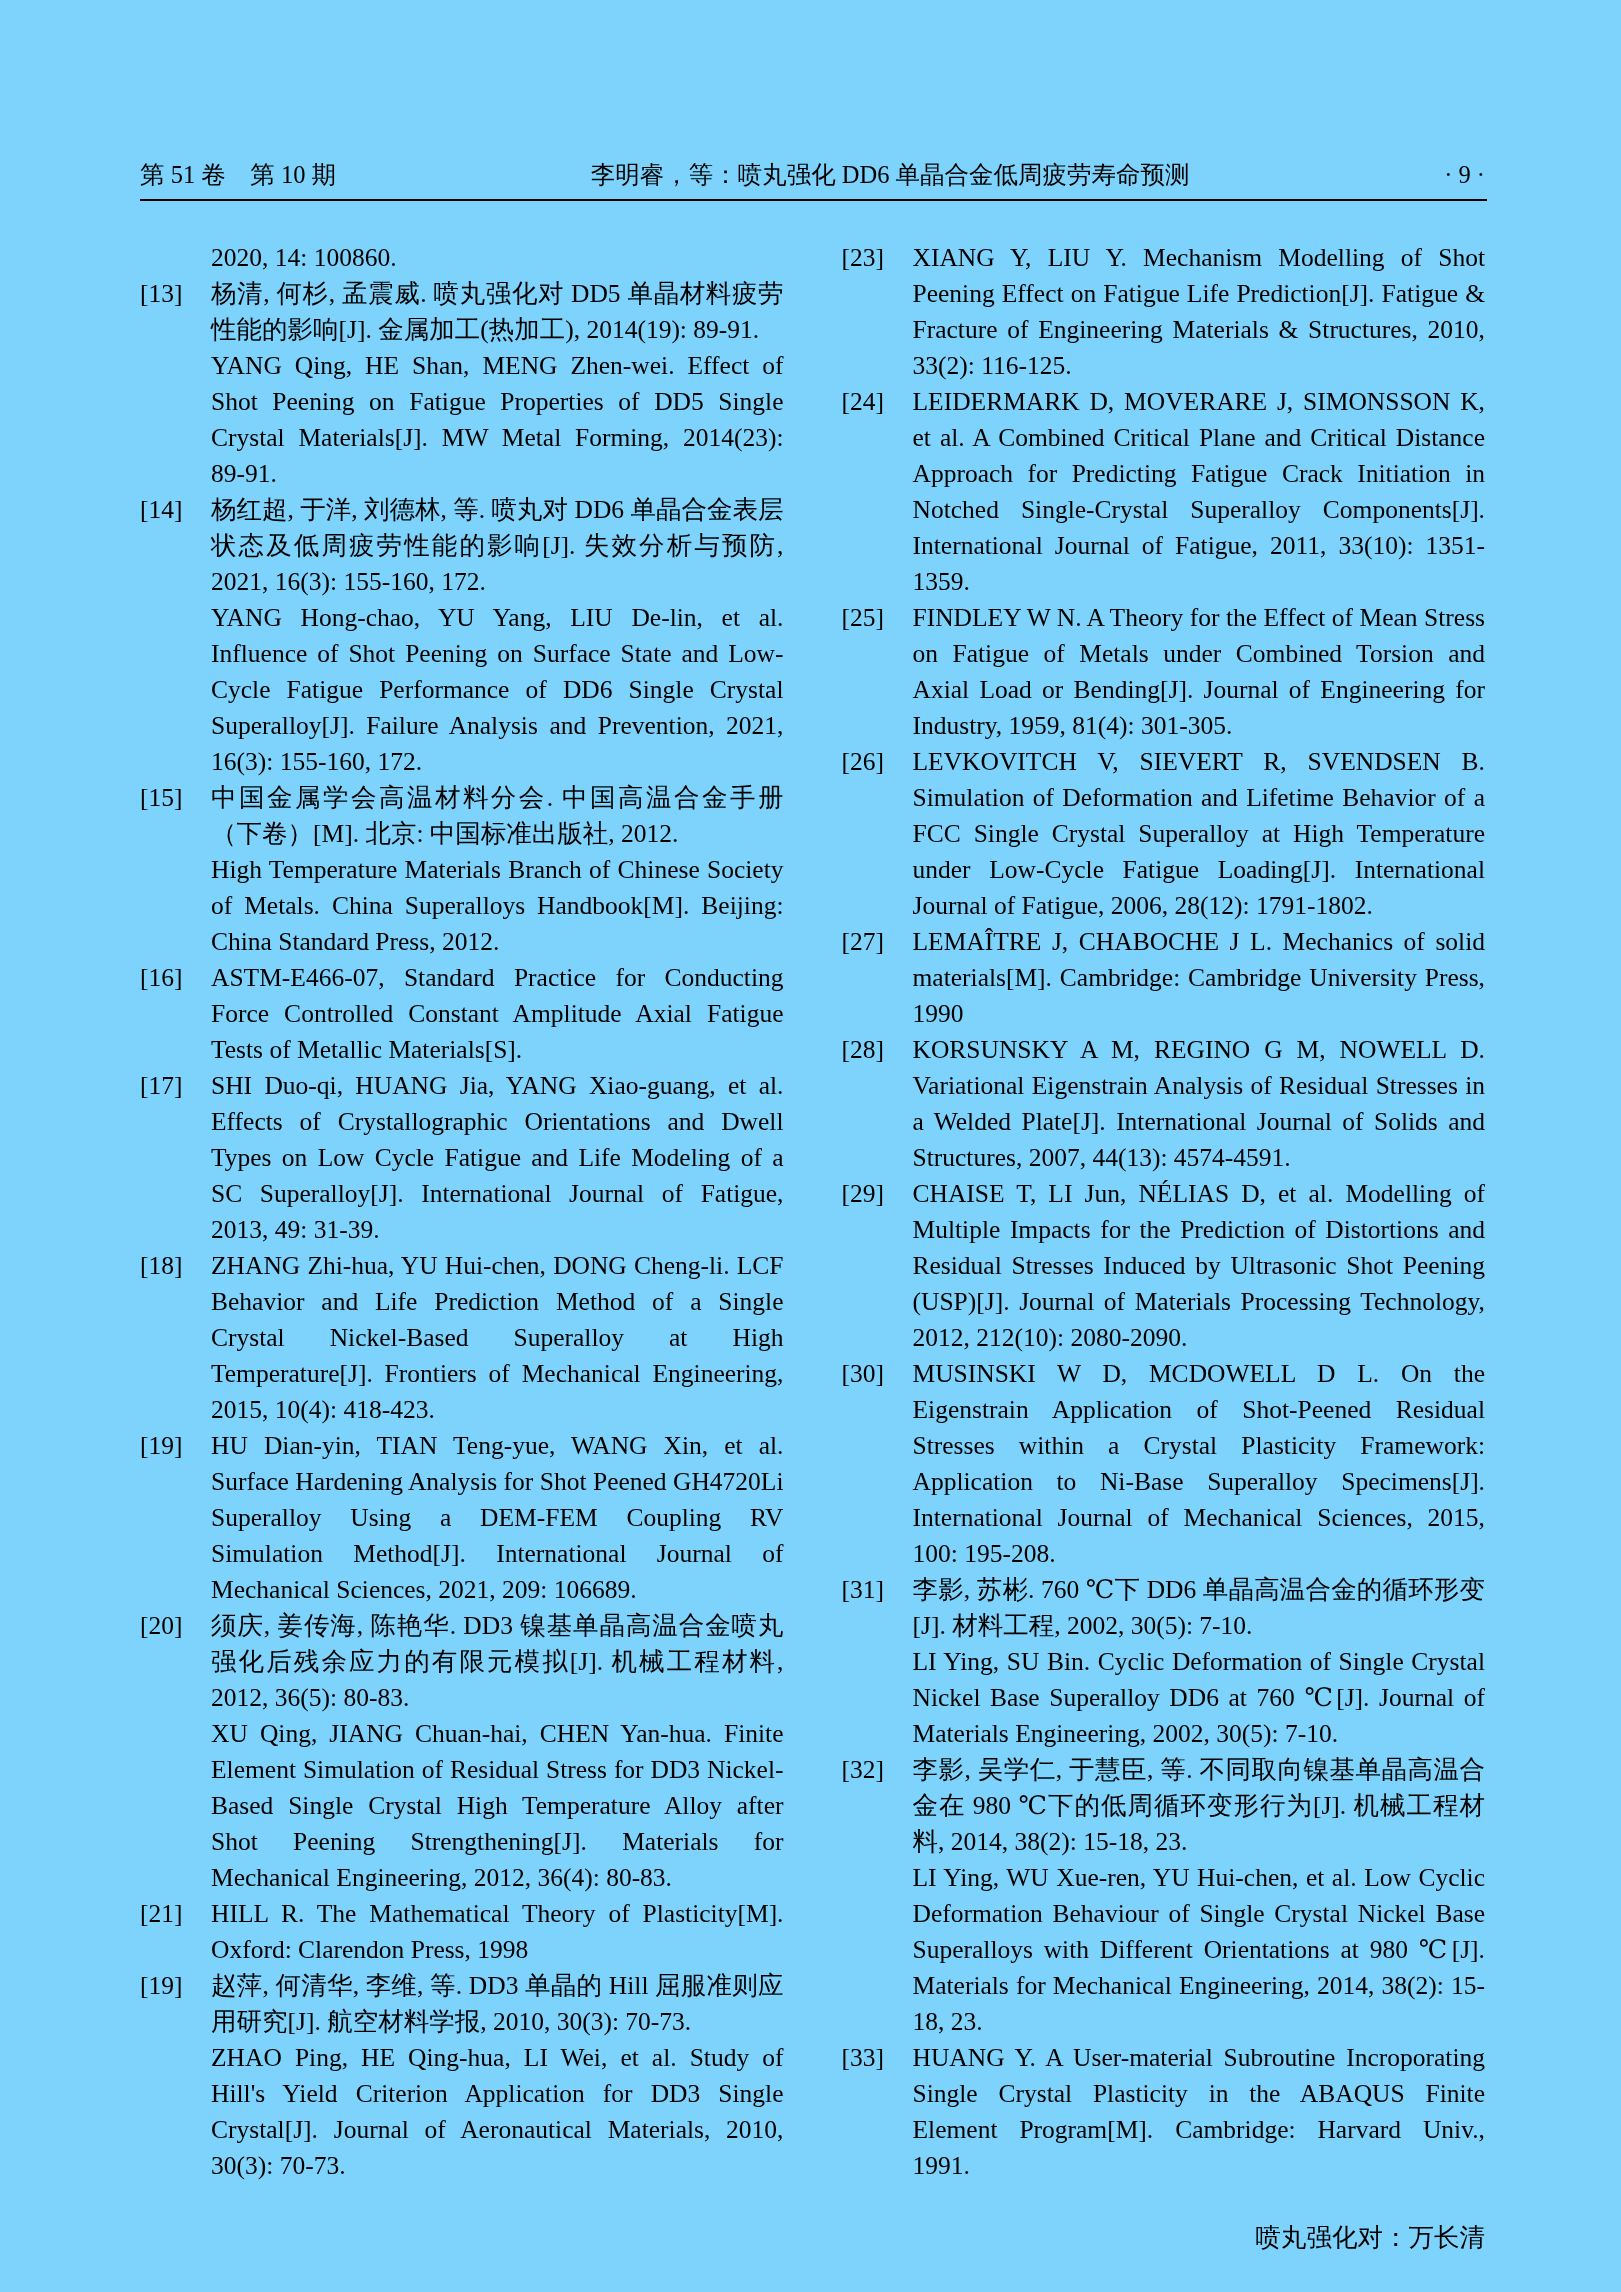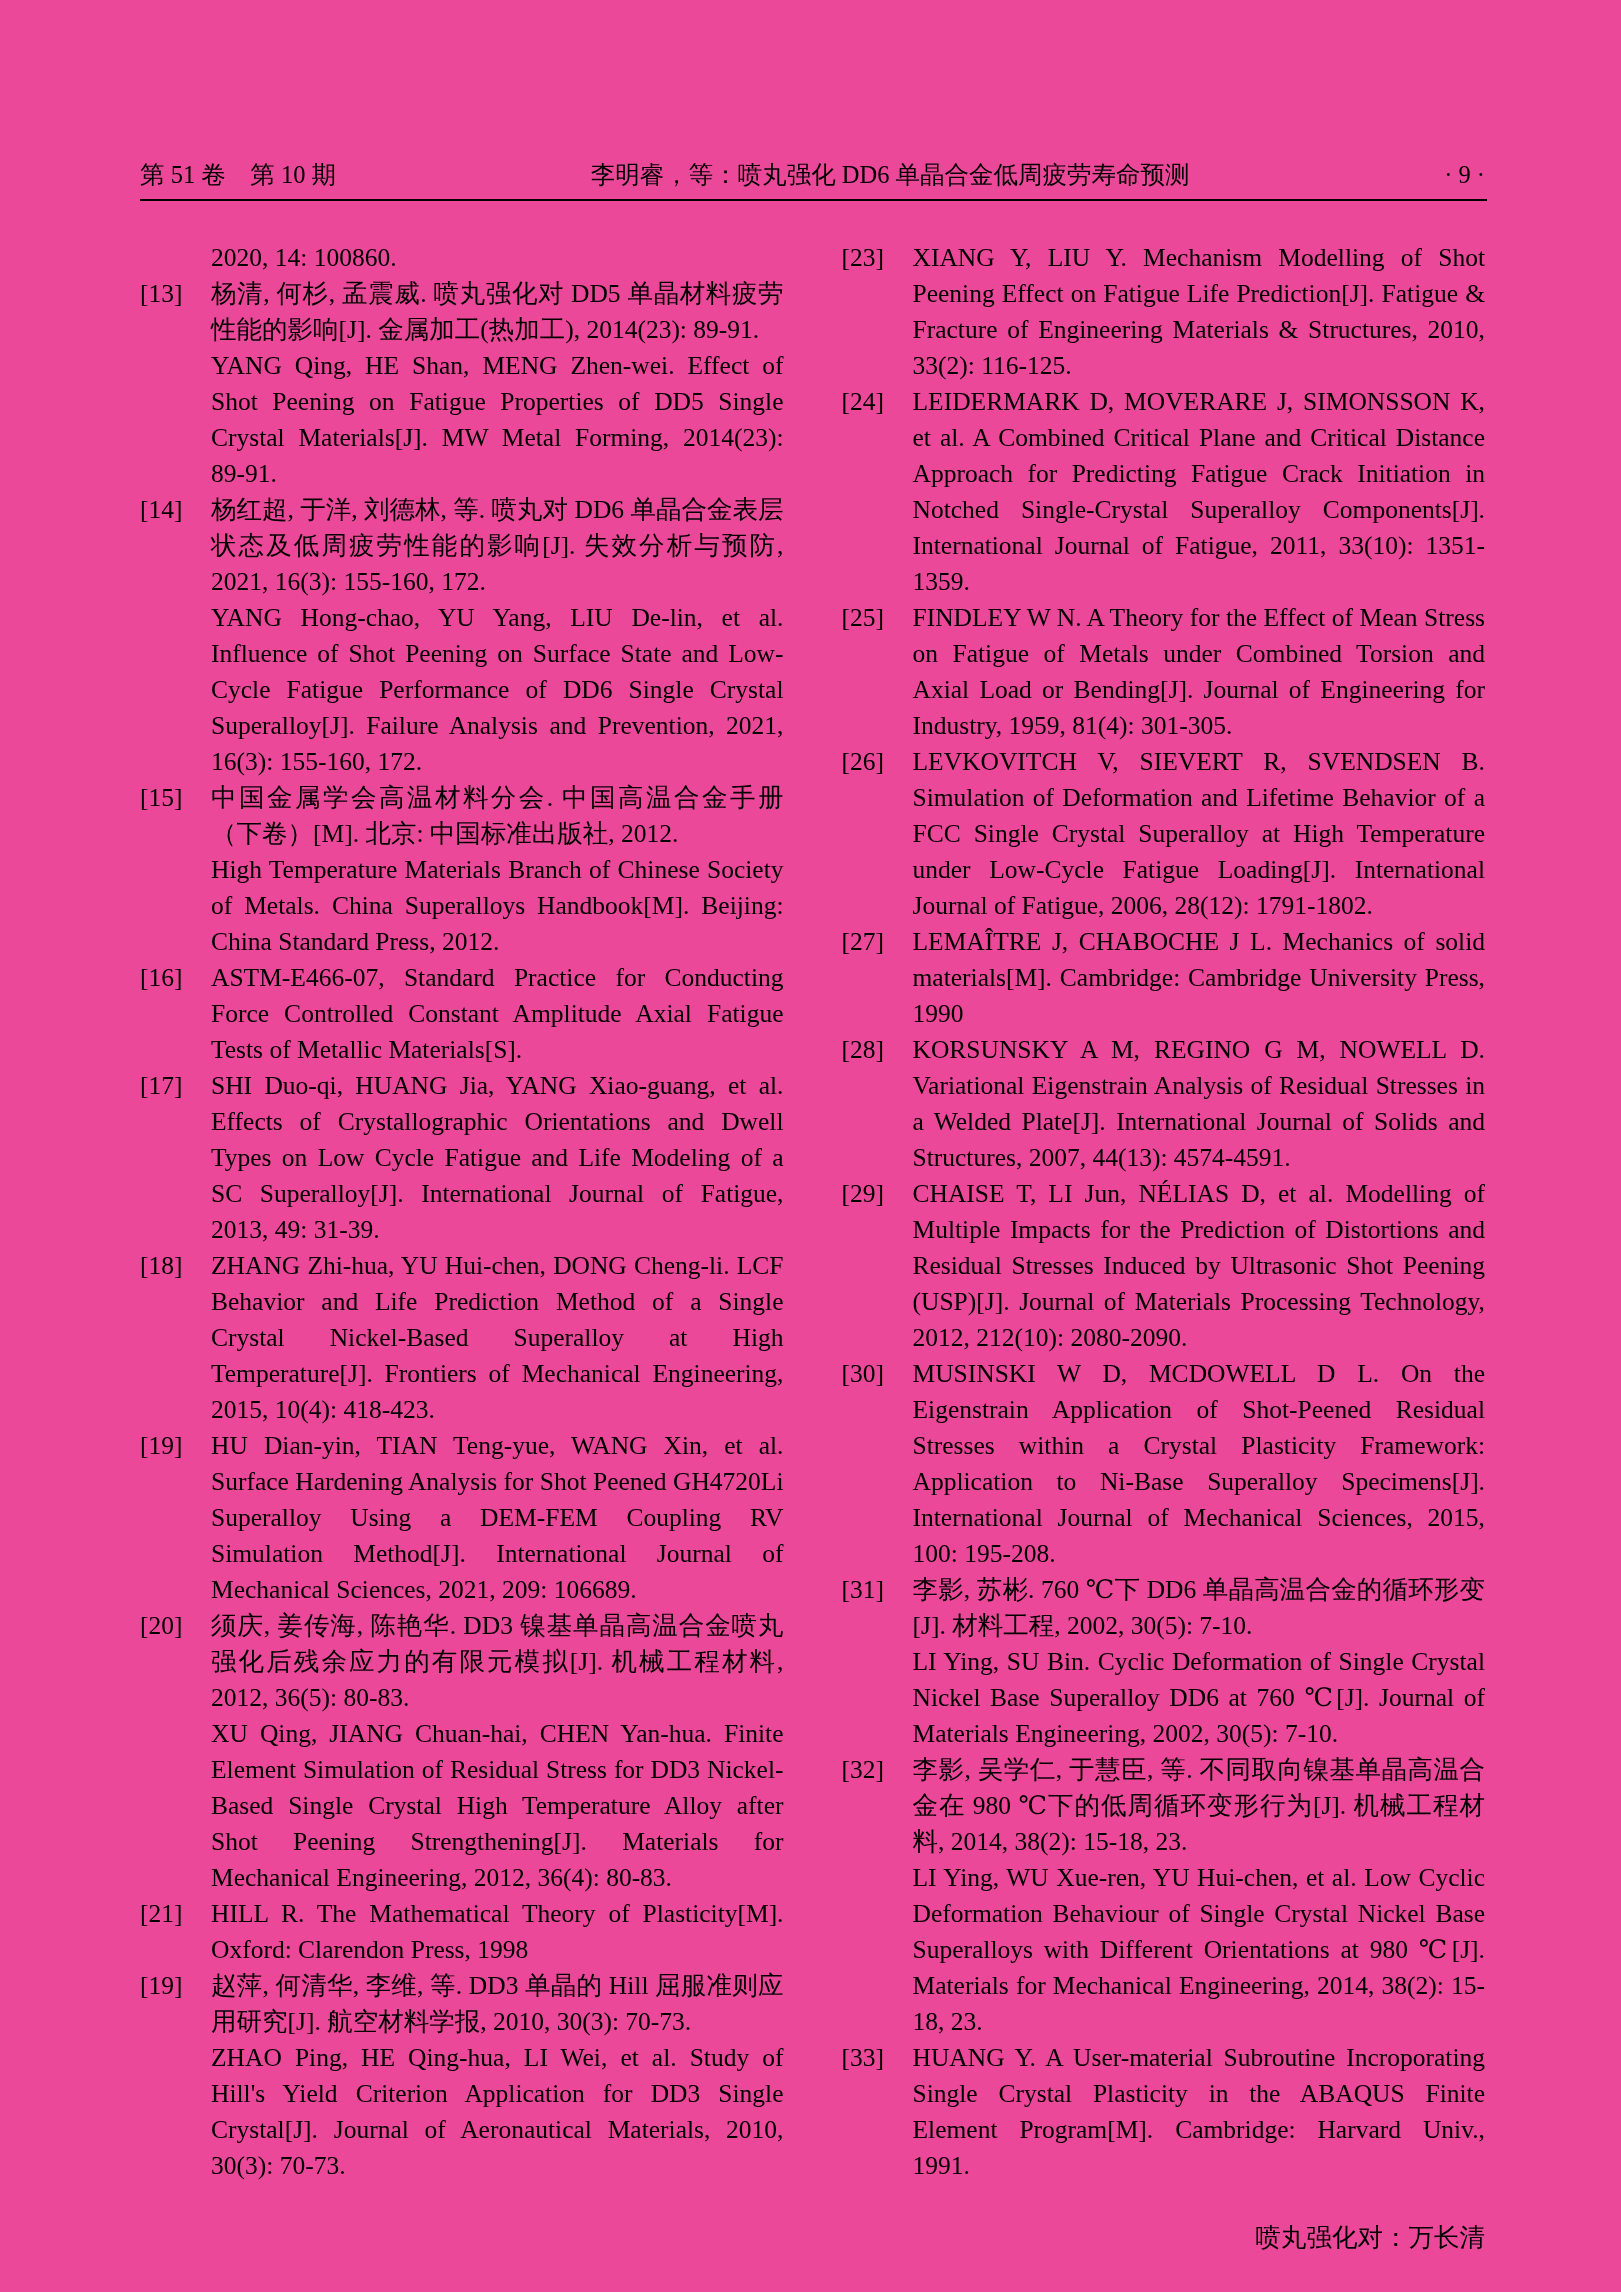--- a/index.html
+++ b/index.html
@@ -7,21 +7,21 @@
   body {
     width: 1621px; height: 2293px;
     font-family: "Liberation Serif", "DejaVu Serif", serif;
     color: #000;
     position: relative;
   }
   .page {
     position: absolute; top: 0; left: 0;
     width: 1621px; height: 2293px;
     padding: 160px 136px 0 140px;
-    background: #ec4899;
+    background: #7dd3fc;
   }
   .page-header {
     display: flex;
     justify-content: space-between;
     align-items: baseline;
     width: 1345px;
     font-size: 24.5px;
     line-height: 29px;
     white-space: nowrap;
   }
@@ -75,21 +75,21 @@
       <div id="refs-left">
           <div class="ref">
             <span class="ref-label"></span>
             <div class="ref-body">
               <div class="ref-part">2020, 14: 100860.</div>
             </div>
           </div>
           <div class="ref">
             <span class="ref-label">[13]</span>
             <div class="ref-body">
-              <div class="ref-part">杨清, 何杉, 孟震威. 喷丸强化对 DD5 单晶材料疲劳性能的影响[J]. 金属加工(热加工), 2014(23): 89-91.</div>
+              <div class="ref-part">杨清, 何杉, 孟震威. 喷丸强化对 DD5 单晶材料疲劳性能的影响[J]. 金属加工(热加工), 2014(19): 89-91.</div>
               <div class="ref-part">YANG Qing, HE Shan, MENG Zhen-wei. Effect of Shot Peening on Fatigue Properties of DD5 Single Crystal Materials[J]. MW Metal Forming, 2014(23): 89-91.</div>
             </div>
           </div>
           <div class="ref">
             <span class="ref-label">[14]</span>
             <div class="ref-body">
               <div class="ref-part">杨红超, 于洋, 刘德林, 等. 喷丸对 DD6 单晶合金表层状态及低周疲劳性能的影响[J]. 失效分析与预防, 2021, 16(3): 155-160, 172.</div>
               <div class="ref-part">YANG Hong-chao, YU Yang, LIU De-lin, et al. Influence of Shot Peening on Surface State and Low-Cycle Fatigue Performance of DD6 Single Crystal Superalloy[J]. Failure Analysis and Prevention, 2021, 16(3): 155-160, 172.</div>
             </div>
           </div>

